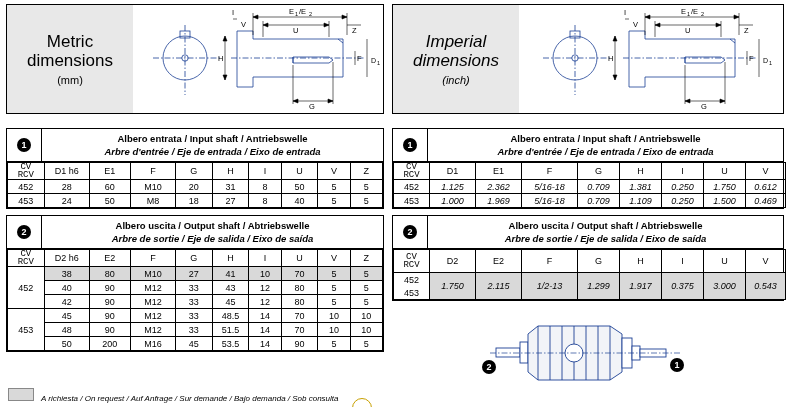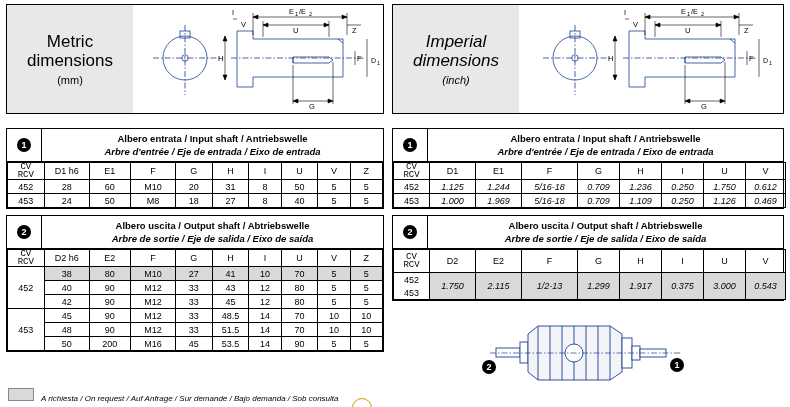--- a/index.html
+++ b/index.html
@@ -448,37 +448,37 @@
         <td>F</td>
         <td>G</td>
         <td>H</td>
         <td>I</td>
         <td>U</td>
         <td>V</td>
       </tr>
       <tr class="ital">
         <td class="lbl-452" style="font-style:normal">452</td>
         <td>1.125</td>
-        <td>1.244</td>
+        <td>2.362</td>
         <td>5/16-18</td>
         <td>0.709</td>
-        <td>1.236</td>
+        <td>1.381</td>
         <td>0.250</td>
         <td>1.750</td>
         <td>0.612</td>
       </tr>
       <tr class="ital">
         <td class="lbl-452" style="font-style:normal">453</td>
         <td>1.000</td>
         <td>1.969</td>
         <td>5/16-18</td>
         <td>0.709</td>
         <td>1.109</td>
         <td>0.250</td>
-        <td>1.126</td>
+        <td>1.500</td>
         <td>0.469</td>
       </tr>
     </tbody>
       </table>
   </div>
 
   <div class="tbl" style="left:392px;top:215px;width:392px;">
     <div class="titlebar">
       <div class="numbadge">
         <div class="circnum">2</div>

